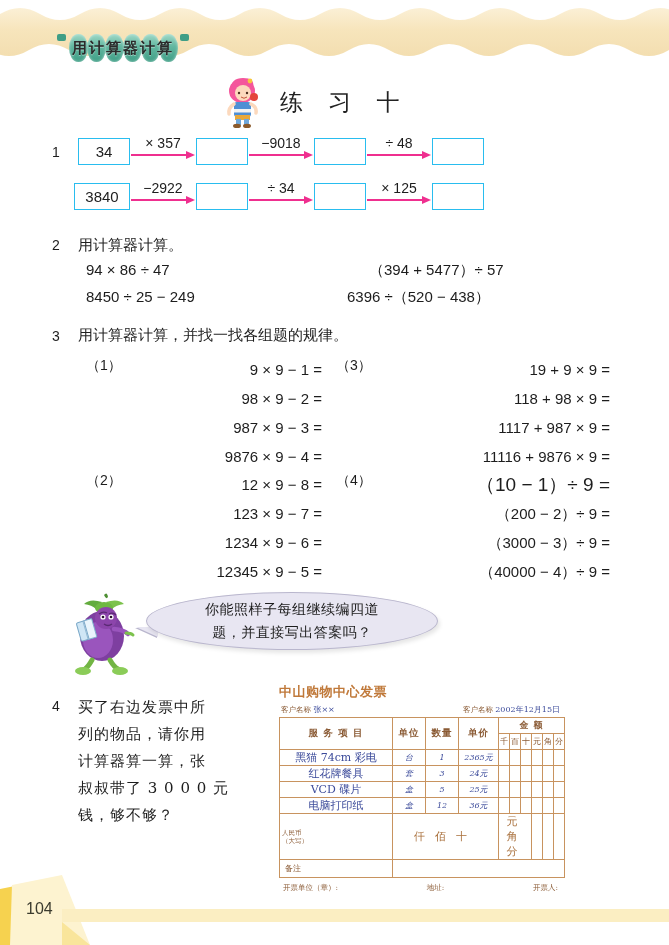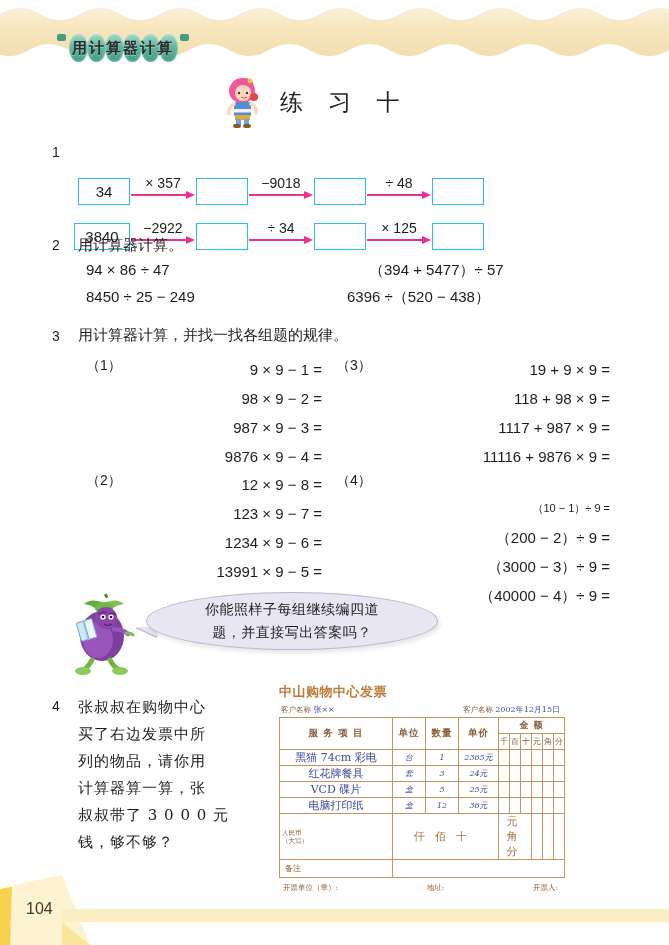--- a/index.html
+++ b/index.html
@@ -100,21 +100,21 @@
     font-family: "DejaVu Serif", serif;
     color: #1d1d1d;
   }
   .math {
     font-family: "Liberation Sans", sans-serif;
     color: #1d1d1d;
     white-space: pre;
   }
 
   
-  .flowrow { position: absolute; display: flex; align-items: center; margin-top: 40px; }
+  .flowrow { position: absolute; display: flex; align-items: center; }
   .fbox {
     width: 52px; height: 27px;
     border: 1.6px solid #29bdef;
     background: #fff;
     display: flex; align-items: center; justify-content: center;
     font-family: "Liberation Sans", sans-serif;
     font-size: 15px;
     color: #1d1d1d;
     box-sizing: border-box;
   }
@@ -405,26 +405,26 @@
   <div class="math" style="font-size:15px; line-height:29px;">118 + 98 × 9 =</div>
   <div class="math" style="font-size:15px; line-height:29px;">1117 + 987 × 9 =</div>
   <div class="math" style="font-size:15px; line-height:29px;">11116 + 9876 × 9 =</div>
 </div>
 
 <span class="math" style="position:absolute; left:86px; top:472px; font-size:14px;">（2）</span>
 <div style="position:absolute; left:146px; top:470px; width:176px; text-align:right;">
   <div class="math" style="font-size:15px; line-height:29px;">12 × 9 − 8 =</div>
   <div class="math" style="font-size:15px; line-height:29px;">123 × 9 − 7 =</div>
   <div class="math" style="font-size:15px; line-height:29px;">1234 × 9 − 6 =</div>
-  <div class="math" style="font-size:15px; line-height:29px;">13991 × 9 − 5 =</div>
+  <div class="math" style="font-size:15px; line-height:29px;">12345 × 9 − 5 =</div>
 </div>
 
 <span class="math" style="position:absolute; left:336px; top:472px; font-size:14px;">（4）</span>
 <div style="position:absolute; left:385px; top:470px; width:225px; text-align:right;">
-  <div class="math" style="font-size:11px; line-height:29px;margin-top:24px;">（10 − 1）÷ 9 =</div>
+  <div class="math" style="font-size:19px; line-height:29px;">（10 − 1）÷ 9 =</div>
   <div class="math" style="font-size:15px; line-height:29px;">（200 − 2）÷ 9 =</div>
   <div class="math" style="font-size:15px; line-height:29px;">（3000 − 3）÷ 9 =</div>
   <div class="math" style="font-size:15px; line-height:29px;">（40000 − 4）÷ 9 =</div>
 </div>
 
 <span style="position:absolute; left:68px; top:592px;">
   <svg width="74" height="84" viewBox="0 0 74 84" xmlns="http://www.w3.org/2000/svg">
     <path d="M34 10 q-12,-4 -18,2 q8,1 12,5 z" fill="#63ac3e"></path>
     <path d="M38 10 q12,-4 18,2 q-8,1 -12,5 z" fill="#7cc24c"></path>
     <path d="M36 3 q3,-4 4,2 q-2,3 -4,-2 z" fill="#4e8f33"></path>
@@ -454,21 +454,20 @@
 </span>
 
 <div id="bubble-tail"></div>
 <div id="bubble">
   <span class="line">你能照样子每组继续编四道</span>
   <span class="line">题，并直接写出答案吗？</span>
 </div>
 
 <span class="qnum" style="left:52px; top:698px;">4</span>
 <div style="position:absolute; left:78px; top:694px; width:180px;">
-  <div class="cn" style="font-size:15px; line-height:27px; letter-spacing:1px;">张叔叔在购物中心</div>
   <div class="cn" style="font-size:15px; line-height:27px; letter-spacing:1px;">买了右边发票中所</div>
   <div class="cn" style="font-size:15px; line-height:27px; letter-spacing:1px;">列的物品，请你用</div>
   <div class="cn" style="font-size:15px; line-height:27px; letter-spacing:1px;">计算器算一算，张</div>
   <div class="cn" style="font-size:15px; line-height:27px; letter-spacing:1px;">叔叔带了 3 0 0 0 元</div>
   <div class="cn" style="font-size:15px; line-height:27px; letter-spacing:1px;">钱，够不够？</div>
 </div>
 
 <div id="invoice">
   <div id="invoice-title">中山购物中心发票</div>
   <div id="invoice-meta">

